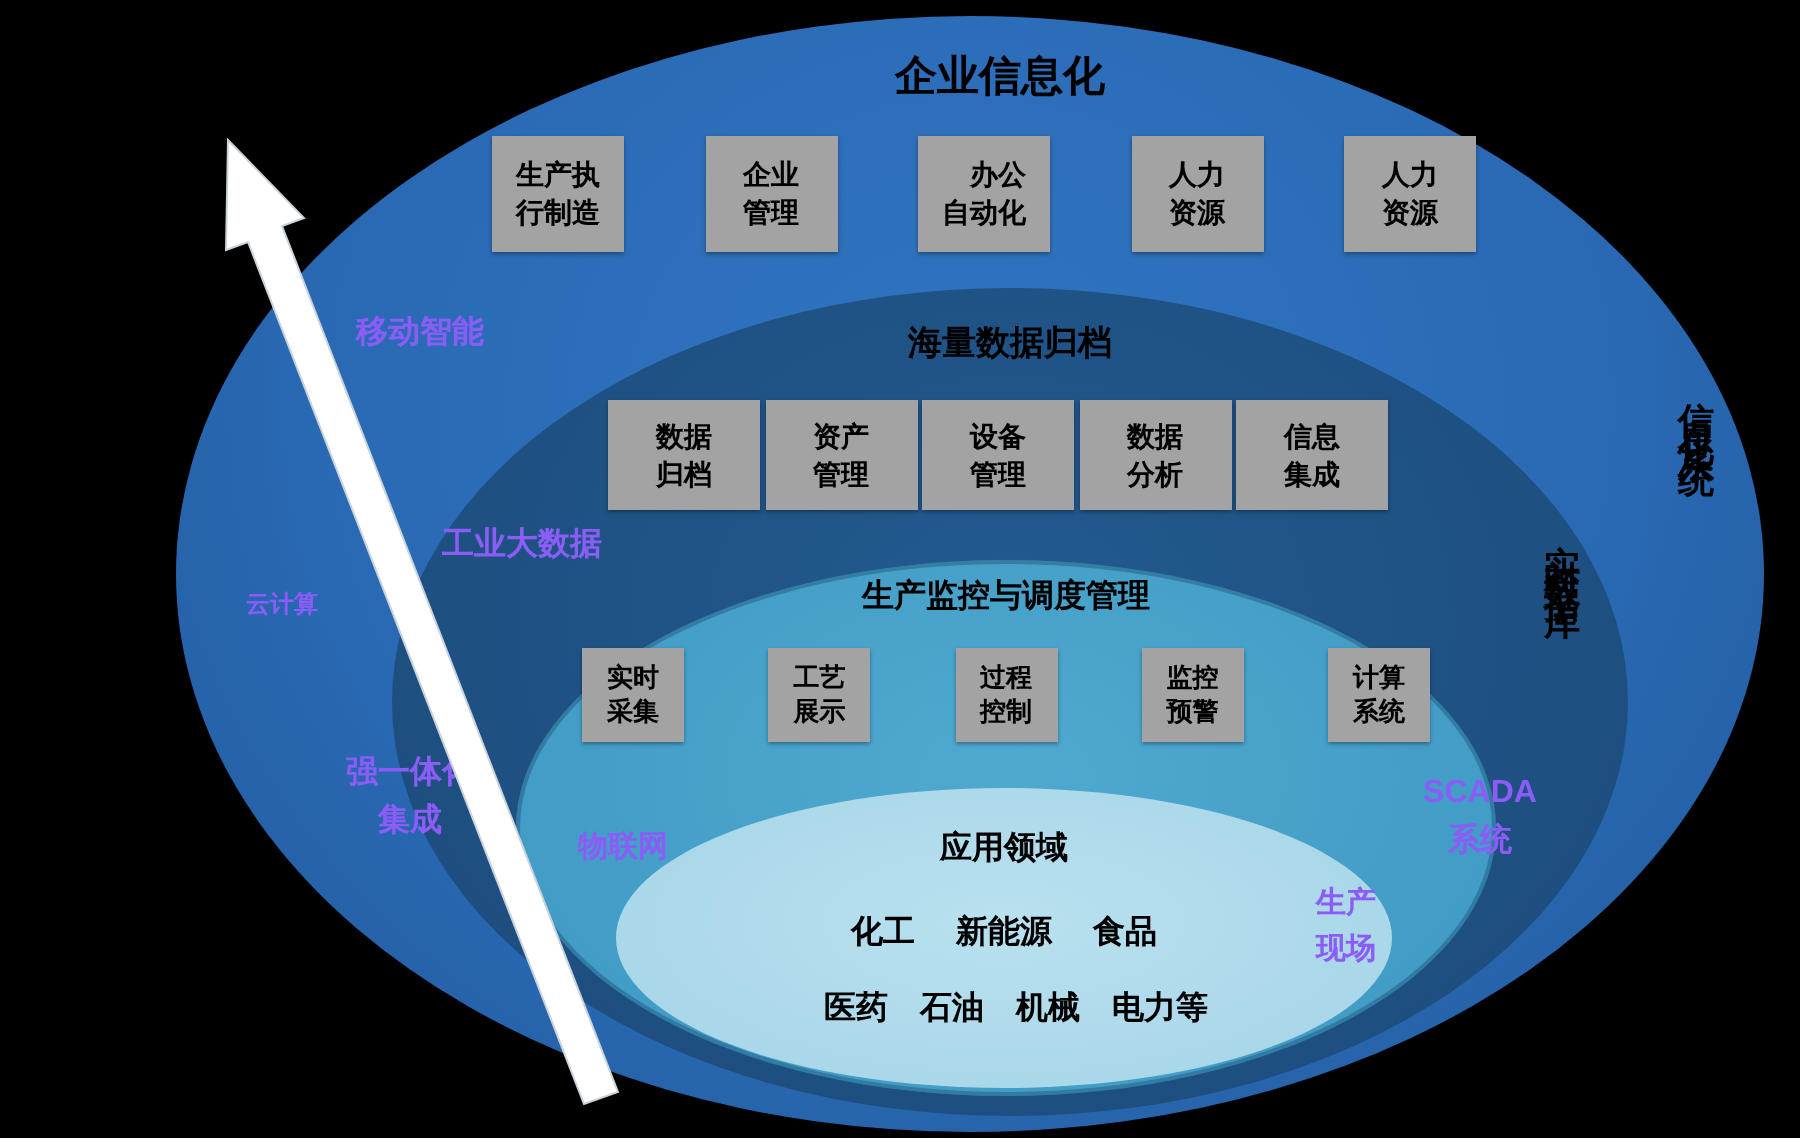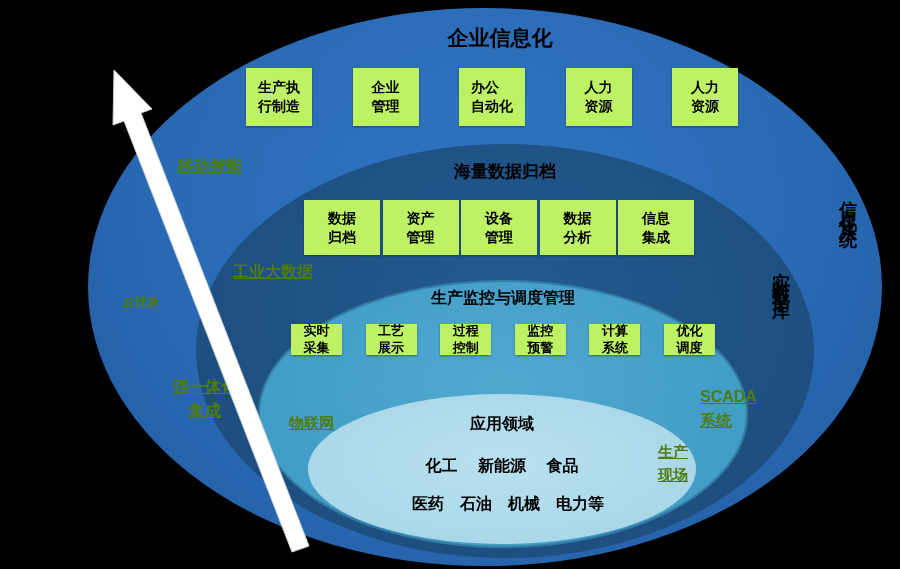--- a/index.html
+++ b/index.html
@@ -44,49 +44,48 @@
   .t4 { top: 414px; font-size: 16px; transform: translateX(52px); }
   .boxrow {
     position: absolute;
     display: flex;
     justify-content: space-between;
   }
   .row1 { left: 246px; top: 68px;  width: 492px; }
   .row2 { left: 304px; top: 200px; width: 390px; }
   .row3 { left: 291px; top: 324px; width: 424px; }
   .wbox {
-    background: #bef264;
+    background: #a3a3a3;
     display: flex; align-items: center; justify-content: center;
-    text-align: left;
+    text-align: right;
     font-weight: bold;
     white-space: pre-line;
     box-shadow: 0 1px 2px rgba(0,0,0,0.35);
   }
   .row1 .wbox { width: 66px; height: 58px; font-size: 14px; line-height: 1.35; }
   .row2 .wbox { width: 76px; height: 55px; font-size: 14px; line-height: 1.35; }
-  .row3 .wbox { width: 51px; height: 31px; font-size: 13px; line-height: 1.3; }
+  .row3 .wbox { width: 51px; height: 47px; font-size: 13px; line-height: 1.3; }
   .approw {
     position: absolute; left: 0; right: 0;
     text-align: center; font-weight: bold; font-size: 16px; color: #000;
   }
   .ap1 { top: 456px; transform: translateX(52px); }
   .ap2 { top: 494px; transform: translateX(58px); }
   .lbl {
     position: absolute;
     font-weight: bold;
-    color: #4d7c0f;
+    color: #8b5cf6;
     white-space: pre-line;
-    text-decoration: underline;
   }
   .lbl-mobile   { left: 178px; top: 156px; font-size: 16px; }
   .lbl-cloud    { left: 123px; top: 294px; font-size: 12px; }
   .lbl-strong   { left: 160px; top: 375px; width: 90px; text-align: center; font-size: 16px; line-height: 1.5; }
-  .lbl-bigdata  { left: 221px; top: 262px; font-size: 16px; margin-left: 12px; }
+  .lbl-bigdata  { left: 221px; top: 262px; font-size: 16px; }
   .lbl-iot      { left: 289px; top: 414px; font-size: 15px; }
-  .lbl-scada    { left: 700px; top: 385px; width: 80px; font-size: 16px; line-height: 1.5; }
+  .lbl-scada    { left: 700px; top: 385px; width: 80px; text-align: center; font-size: 16px; line-height: 1.5; }
   .lbl-site     { left: 650px; top: 441px; width: 46px; text-align: center; font-size: 15px; line-height: 1.5; }
   .vlbl {
     position: absolute;
     writing-mode: vertical-rl;
     font-weight: bold;
     font-size: 18px;
     letter-spacing: 7px;
     color: #000;
   }
   .vlbl-infosys { left: 836px; top: 187px; }
@@ -144,22 +143,20 @@
     <div class="wbox">实时
 采集</div>
     <div class="wbox">工艺
 展示</div>
     <div class="wbox">过程
 控制</div>
     <div class="wbox">监控
 预警</div>
     <div class="wbox">计算
 系统</div>
-    <div class="wbox">优化
-调度</div>
   </div>
 
   <div class="title t4">应用领域</div>
   <div class="approw ap1">化工　 新能源 　食品</div>
   <div class="approw ap2">医药　石油　机械　电力等</div>
 
   <div class="lbl lbl-mobile">移动智能</div>
   <div class="lbl lbl-cloud">云计算</div>
   <div class="lbl lbl-strong">强一体化
 集成</div>

